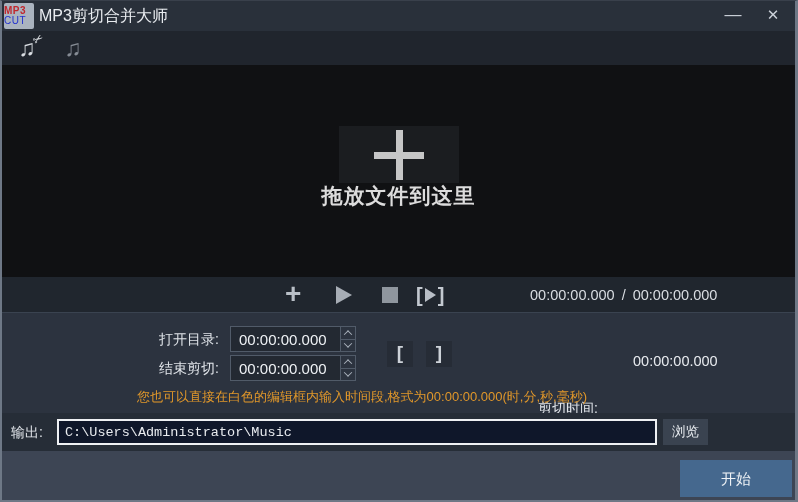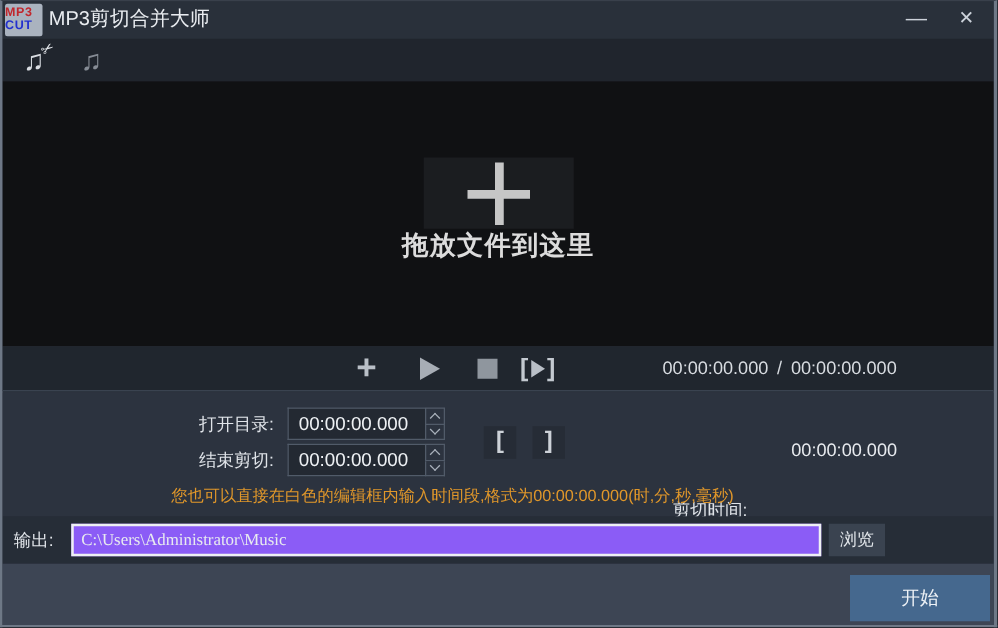--- a/index.html
+++ b/index.html
@@ -12,21 +12,21 @@
     border-bottom:2px solid #6e7886; border-top:1px solid #39404b;
   }
   
   .titlebar { position:absolute; left:0; top:0; right:0; height:30px; background:#29303a; }
   .logo {
     position:absolute; left:2px; top:2px; width:30px; height:26px;
     background:#aab3bf; border-radius:2px; display:flex; flex-direction:column;
     align-items:flex-start; justify-content:center; line-height:1;
   }
   .logo .l1 { font-size:10px; font-weight:bold; color:#c1272d; letter-spacing:0.5px; }
-  .logo .l2 { font-size:10px; font-weight:bold; color:#2230cf; letter-spacing:0.5px; }
+  .logo .l2 { font-size:10px; font-weight:normal; color:#2230cf; letter-spacing:0.5px; }
   .win-title { position:absolute; left:37px; top:0; height:30px; line-height:30px;
     color:#e9ecf0; font-size:16px; }
   .win-btn { position:absolute; top:0; width:34px; height:30px; text-align:center;
     line-height:28px; color:#ccd2da; font-size:15px; cursor:default; }
   .win-btn.min { right:45px; font-size:17px; }
   .win-btn.cls { right:5px; }
   
   .toolbar { position:absolute; left:0; top:30px; right:0; height:34px; background:#20252d;
     display:flex; align-items:center; padding-left:10px; gap:16px; }
   .tool-btn { position:relative; width:30px; height:30px; display:flex; align-items:center;
@@ -78,22 +78,22 @@
     color:#cdd2d8; font-size:19px; font-weight:bold; text-align:center; line-height:24px; }
   .dur-label { position:absolute; left:536px; top:40px; color:#e0e4e9; font-size:14px;margin-top:46px; }
   .dur-value { position:absolute; left:631px; top:39px; color:#e8ebef; font-size:14.5px; }
   .hint { position:absolute; left:0; top:74px; width:720px; text-align:center;
     color:#e0972a; font-size:13px; }
   
   .output-row { position:absolute; left:0; top:412px; right:0; height:38px; background:#262d37; }
   .out-label { position:absolute; left:9px; top:0; height:38px; line-height:38px;
     color:#e0e4e9; font-size:14px; }
   .out-input { position:absolute; left:55px; top:6px; width:600px; height:26px;
-    background:#8b5cf6; border:2px solid #eef0f3; color:#e8ebef; font-size:13.5px;
-    padding-left:6px; font-family:Liberation Serif, serif; outline:none; }
+    background:#0f172a; border:2px solid #eef0f3; color:#e8ebef; font-size:13.5px;
+    padding-left:6px; font-family:Liberation Mono, monospace; outline:none; }
   .mini-btn { position:absolute; top:6px; height:26px; background:#3a4350; color:#e6eaee;
     font-size:13.5px; text-align:center; line-height:26px; }
   .btn-browse { left:661px; width:45px; }
   .btn-opendir { left:712px; width:79px; }
   
   .footer { position:absolute; left:0; top:450px; right:0; bottom:0; background:#3d4554; }
   .start-btn { position:absolute; left:678px; top:9px; width:112px; height:37px;
     background:#45688e; color:#eef2f6; font-size:15px; text-align:center; line-height:37px; }
 </style>
 </head>

